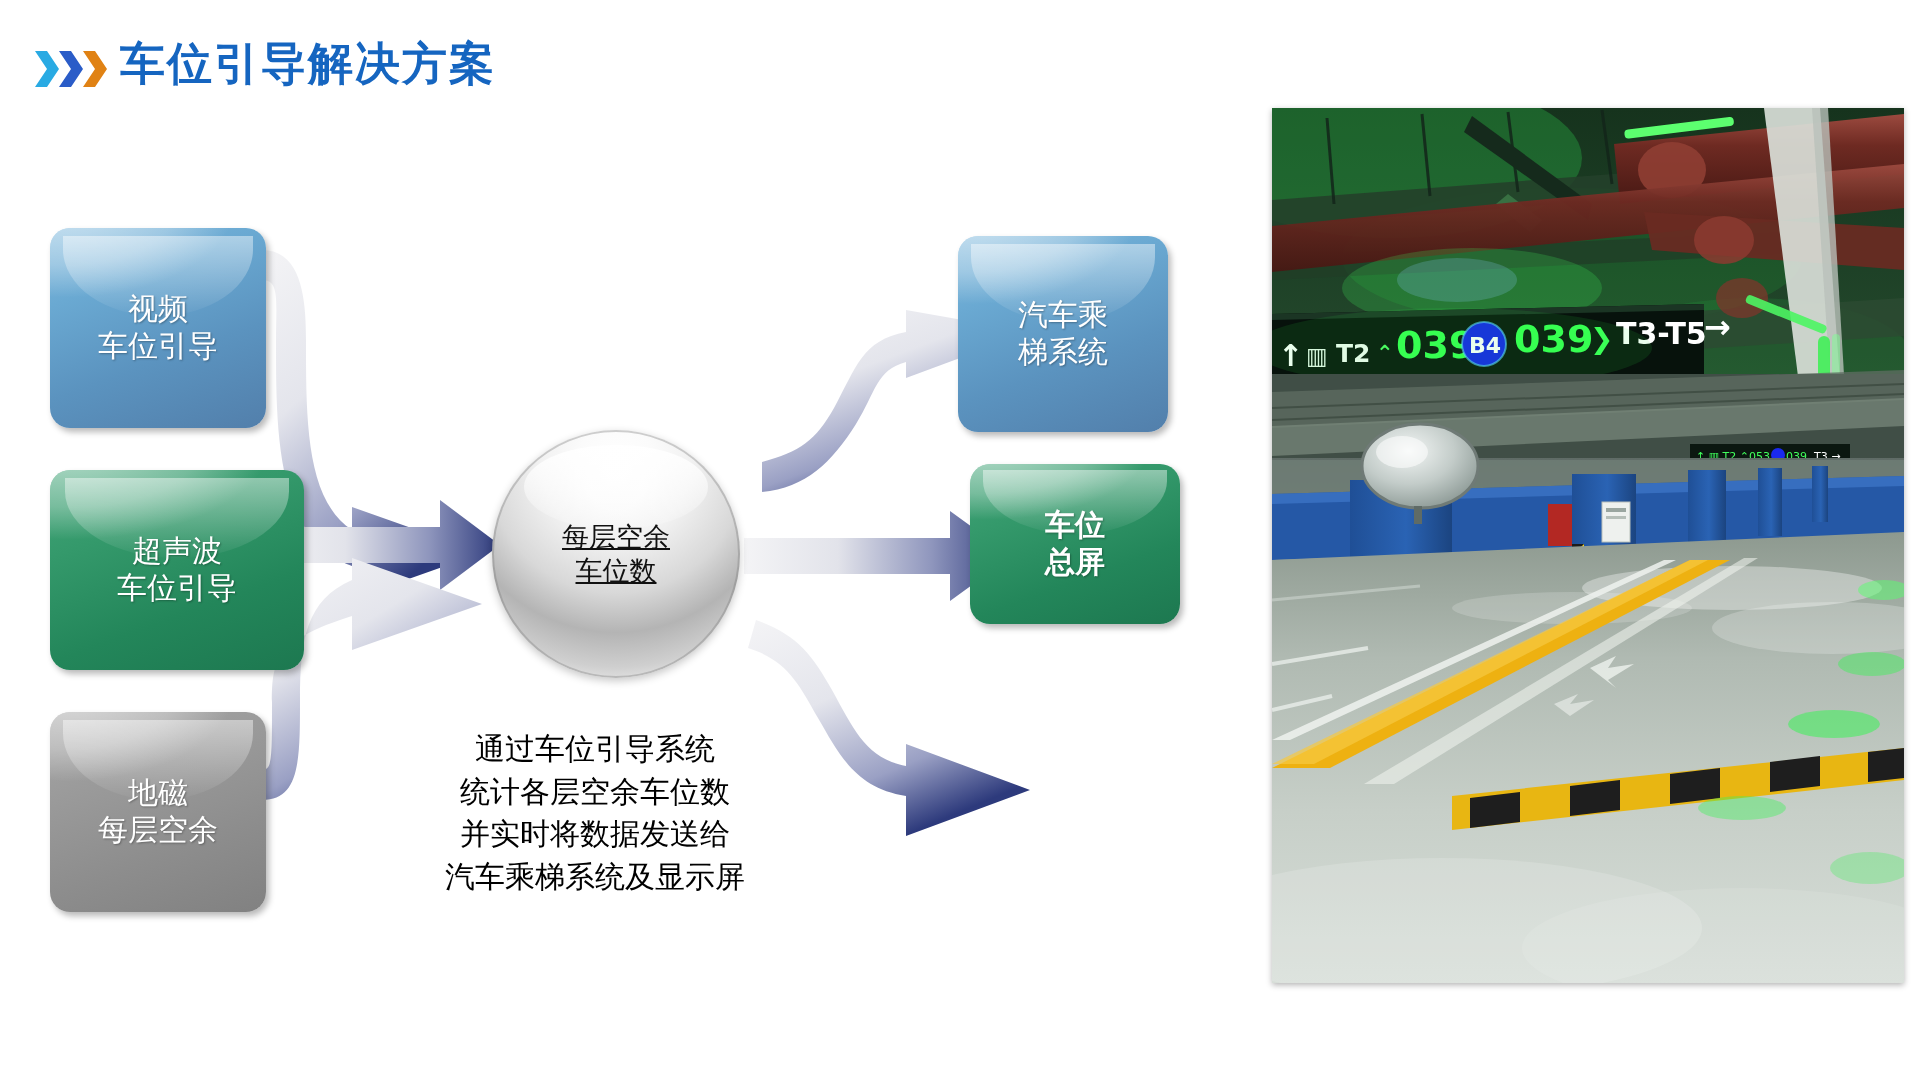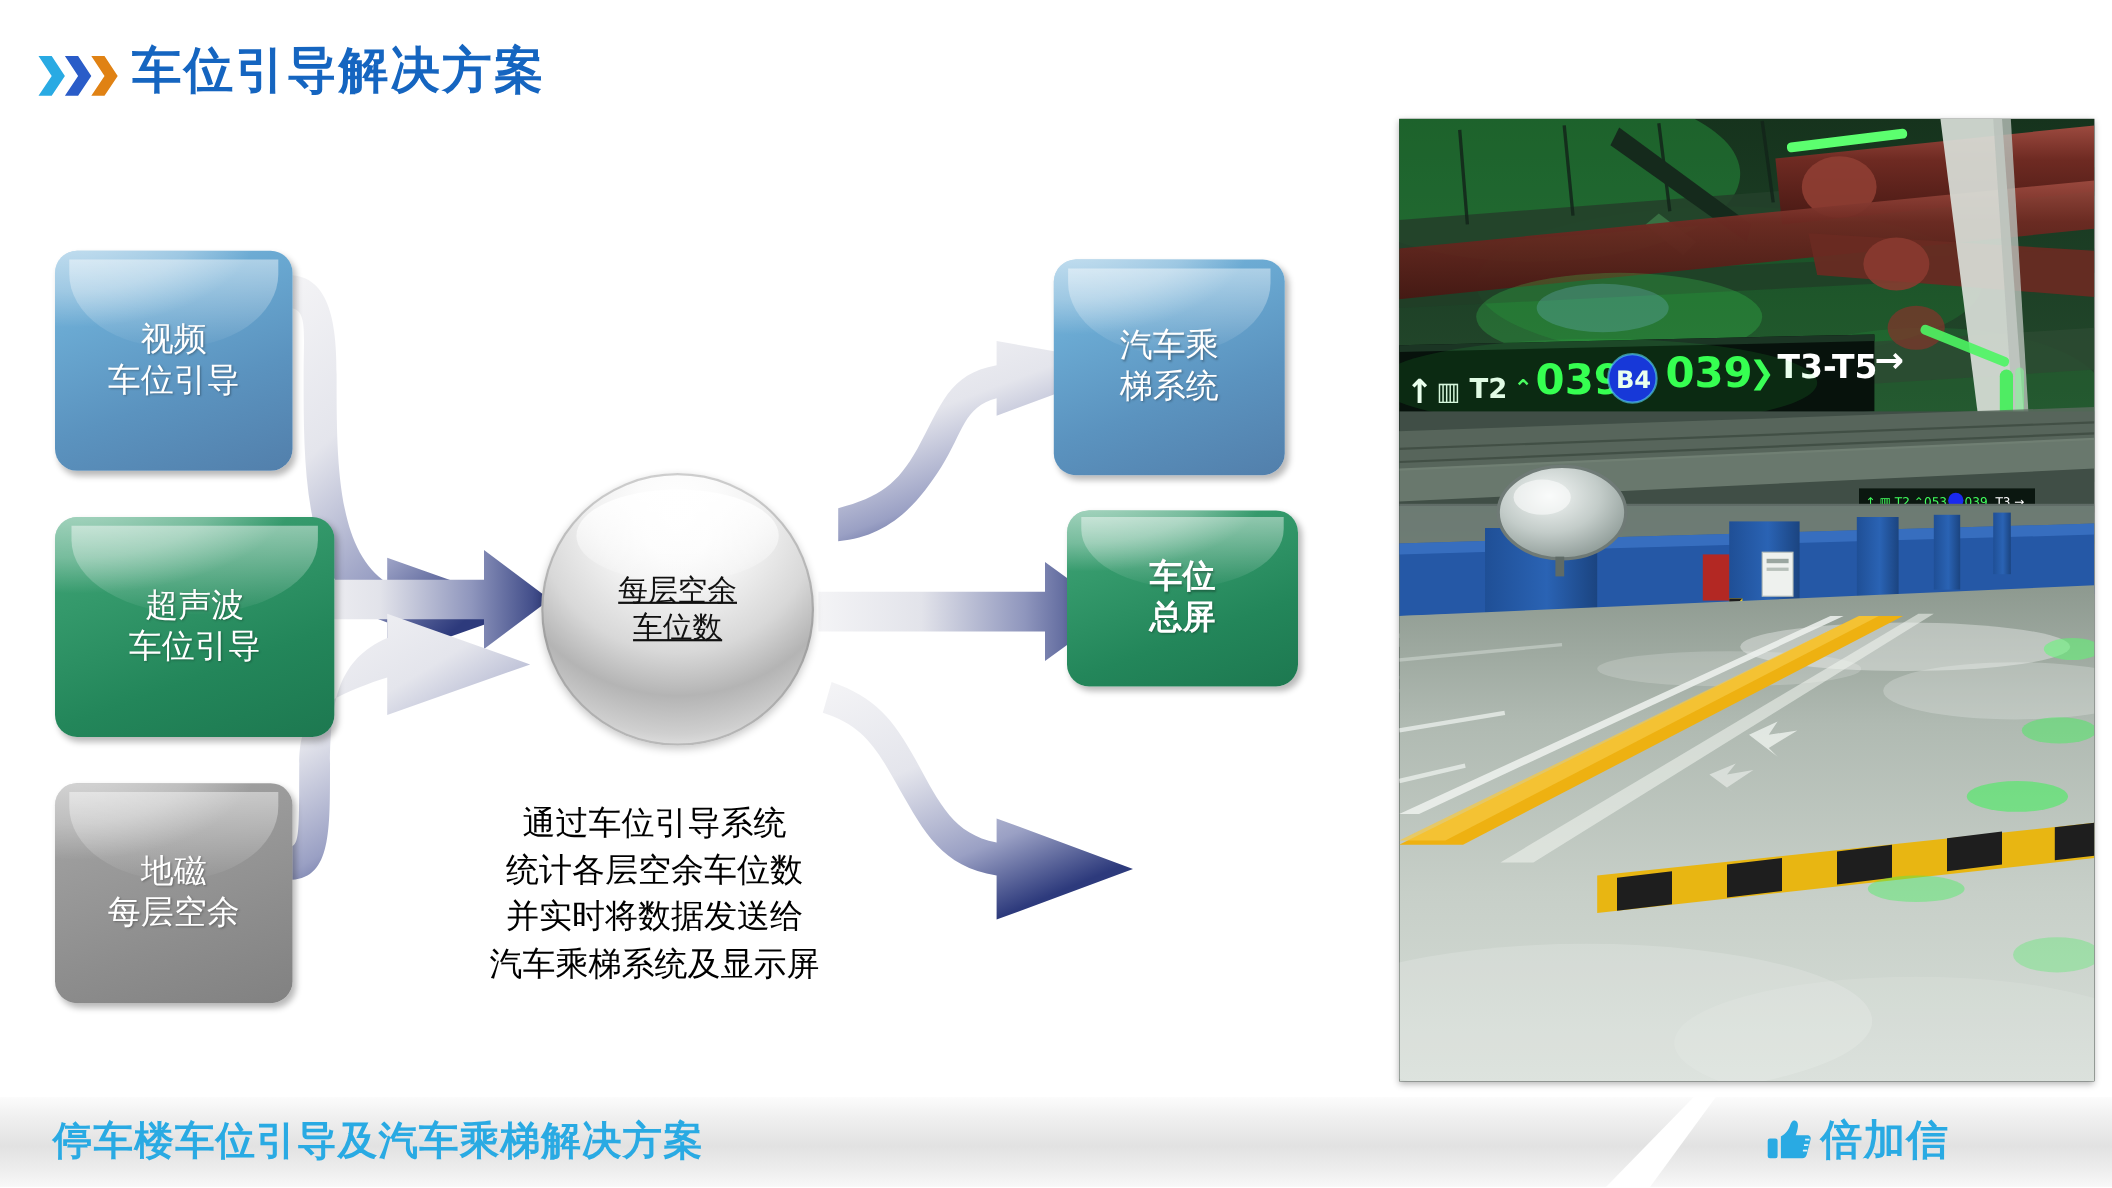--- a/index.html
+++ b/index.html
@@ -442,32 +442,14 @@
       <ellipse cx="600" cy="556" rx="34" ry="12" fill="#3cf257" opacity="0.45"></ellipse>
       <ellipse cx="470" cy="700" rx="44" ry="12" fill="#3cf257" opacity="0.40"></ellipse>
       <ellipse cx="598" cy="760" rx="40" ry="16" fill="#3cf257" opacity="0.30"></ellipse>
       <ellipse cx="612" cy="482" rx="26" ry="10" fill="#57ff6e" opacity="0.5"></ellipse>
 
       <ellipse cx="170" cy="820" rx="260" ry="70" fill="#ffffff" opacity="0.16"></ellipse>
       <ellipse cx="470" cy="840" rx="220" ry="60" fill="#ffffff" opacity="0.10"></ellipse>
     </svg>
   </div>
 
-  <div id="bottom">
-    <div class="bar" id="bar-left"></div>
-    <div class="bar" id="bar-right"></div>
-    <div id="bar-left-text">停车楼车位引导及汽车乘梯解决方案</div>
-    <div id="brand">
-      <svg width="44" height="44" viewBox="0 0 44 44">
-        <rect x="2" y="20" width="9" height="18" rx="2" fill="#29aae3"></rect>
-        <path d="M14,38 L14,18 C14,18 20,15 22,9 C23.5,4.5 25,3 27.5,4 C30,5 30,9 28.5,14 L27.5,17 L38,17
-                 C40.2,17 41.6,18.8 41,20.8 L37.5,34.5 C37,36.6 35.6,38 33.5,38 Z" fill="#29aae3"></path>
-        <g stroke="#ffffff" stroke-width="1.6" opacity="0.85">
-          <line x1="36" y1="21" x2="40" y2="21"></line>
-          <line x1="35" y1="26" x2="39" y2="26"></line>
-          <line x1="34" y1="31" x2="38" y2="31"></line>
-        </g>
-      </svg>
-      <div id="brand-text">倍加信</div>
-    </div>
-  </div>
 
 </div>
 
 </body></html>

